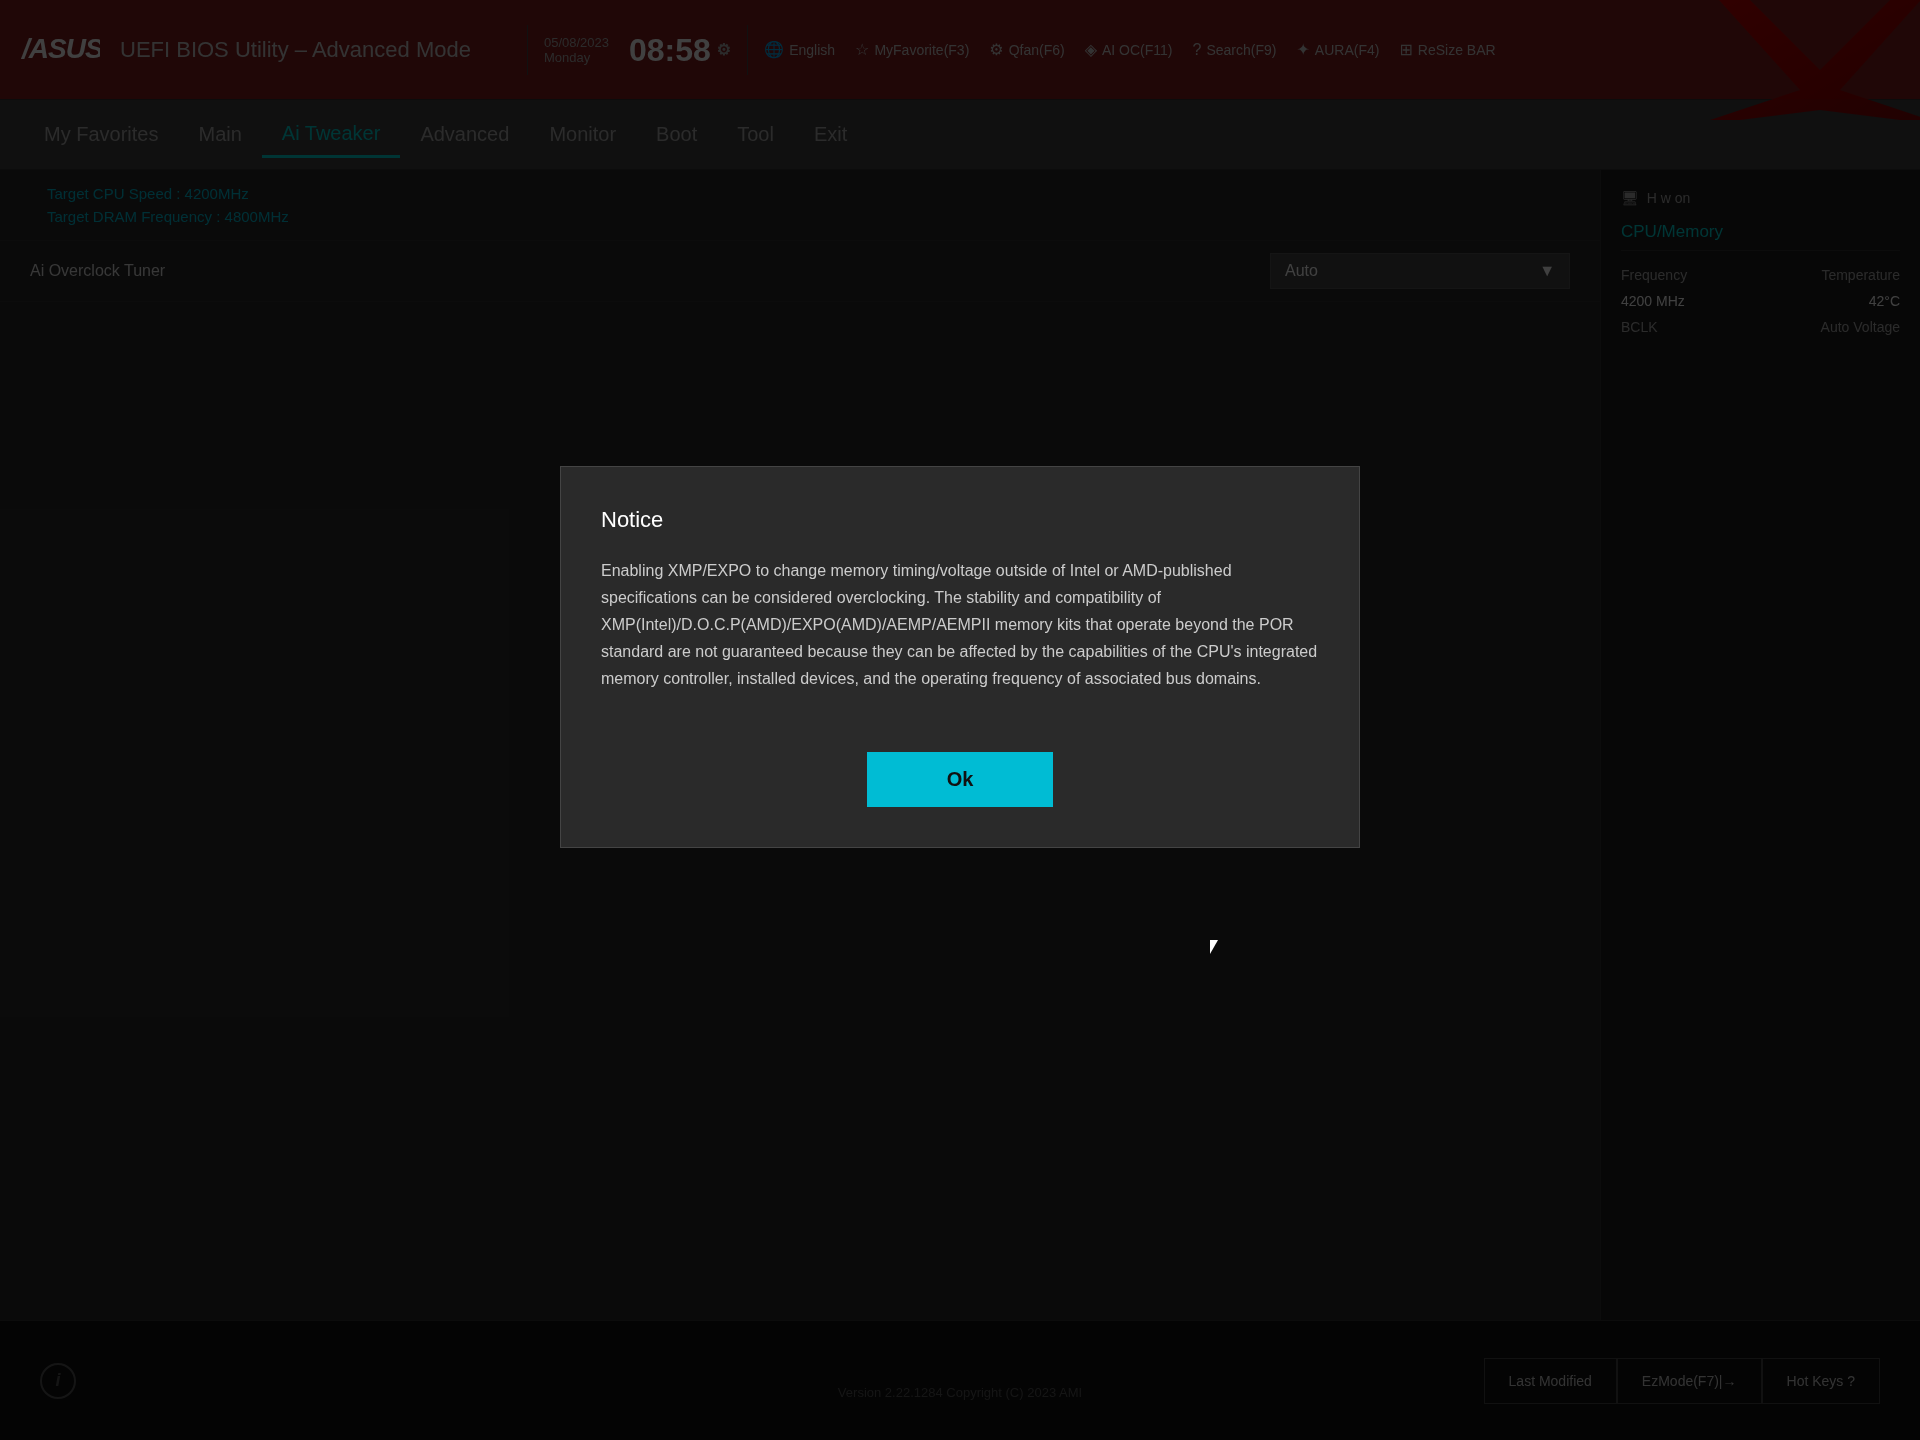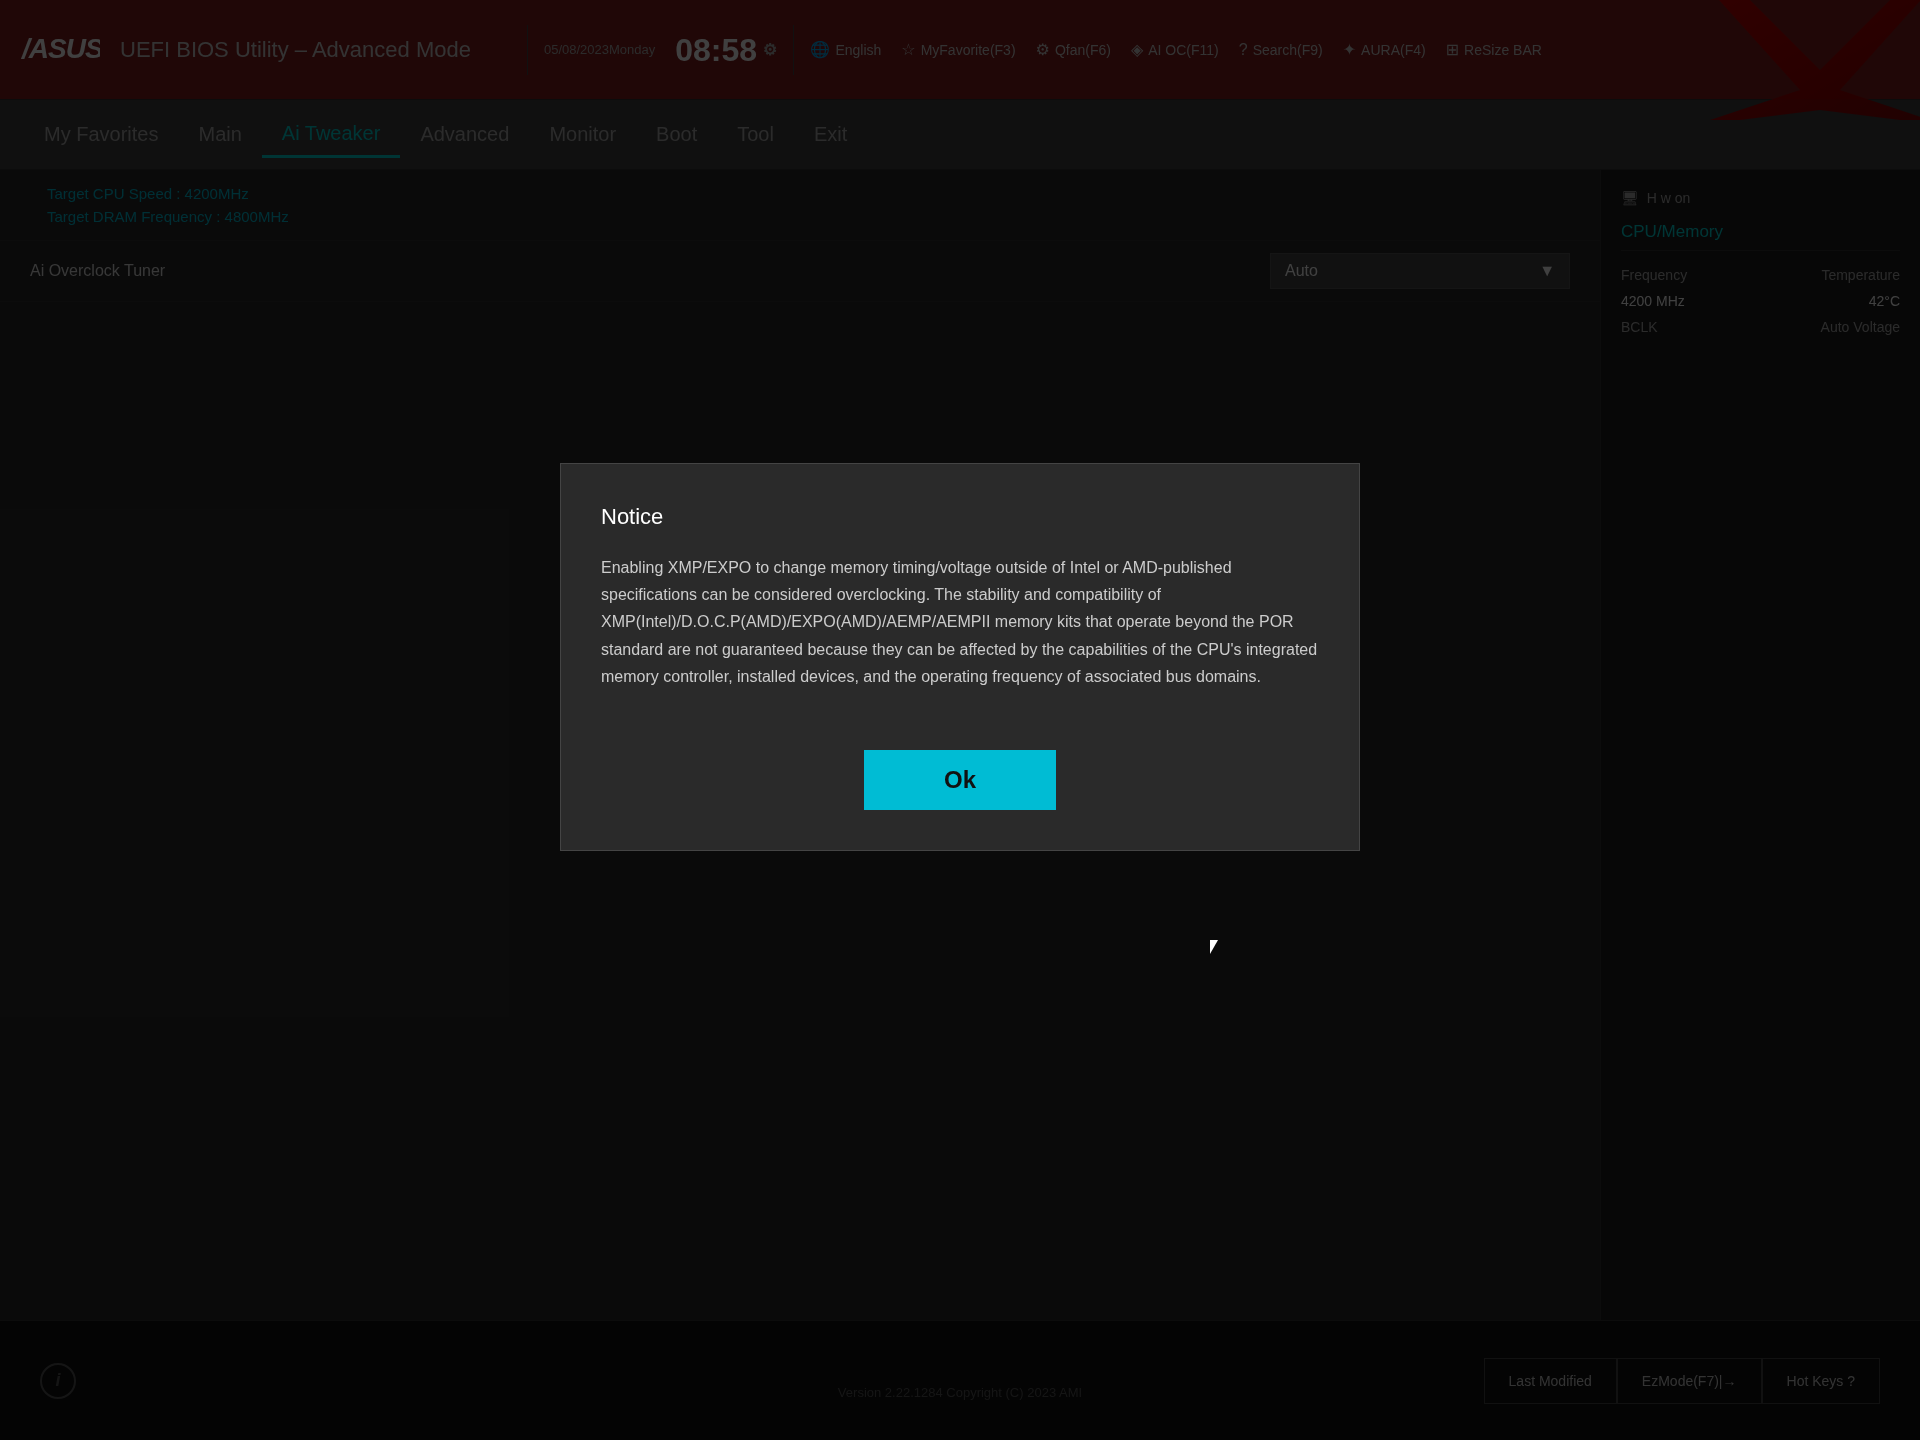--- a/index.html
+++ b/index.html
@@ -54,20 +54,21 @@
 
     .bios-title {
       font-size: 22px;
       color: #ccc;
       margin-right: 40px;
       white-space: nowrap;
     }
 
     .header-datetime {
       display: flex;
+      flex-direction: column;
       margin-right: 20px;
       color: #aaa;
       font-size: 13px;
     }
 
     .header-time {
       font-size: 32px;
       font-weight: bold;
       color: #fff;
       line-height: 1;
@@ -279,21 +280,21 @@
     .modal-footer {
       display: flex;
       justify-content: center;
     }
 
     .ok-button {
       background: #00bcd4;
       color: #111;
       border: none;
       padding: 16px 80px;
-      font-size: 24px;
+      font-size: 20px;
       cursor: pointer;
       font-weight: bold;
     }
 
     
     .bottom-bar {
       position: absolute;
       bottom: 0;
       left: 0; right: 0;
       height: 120px;

